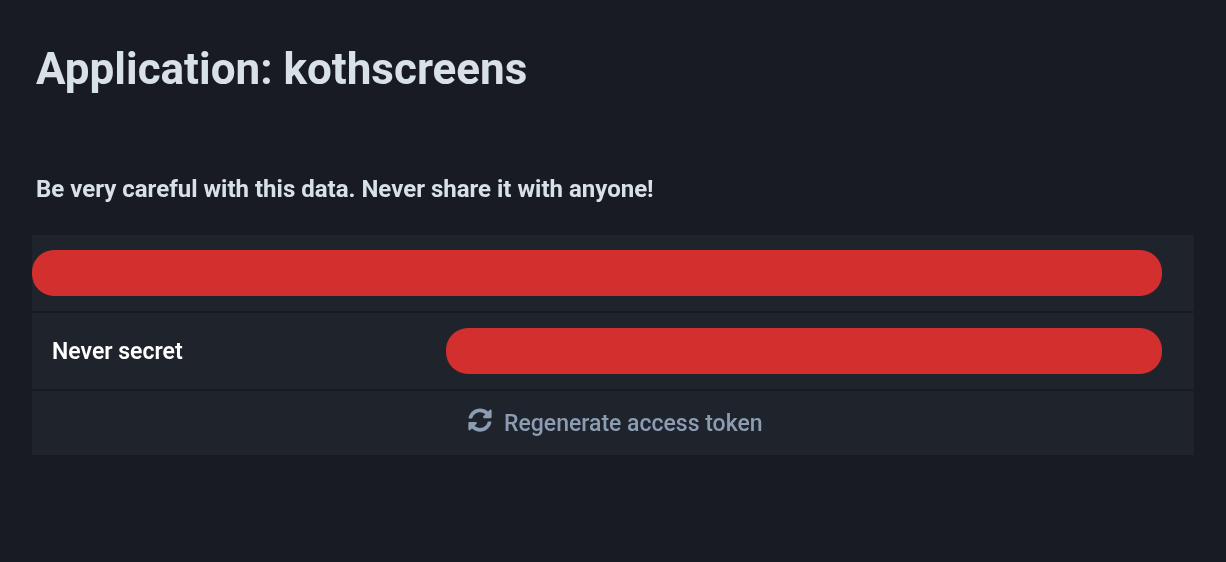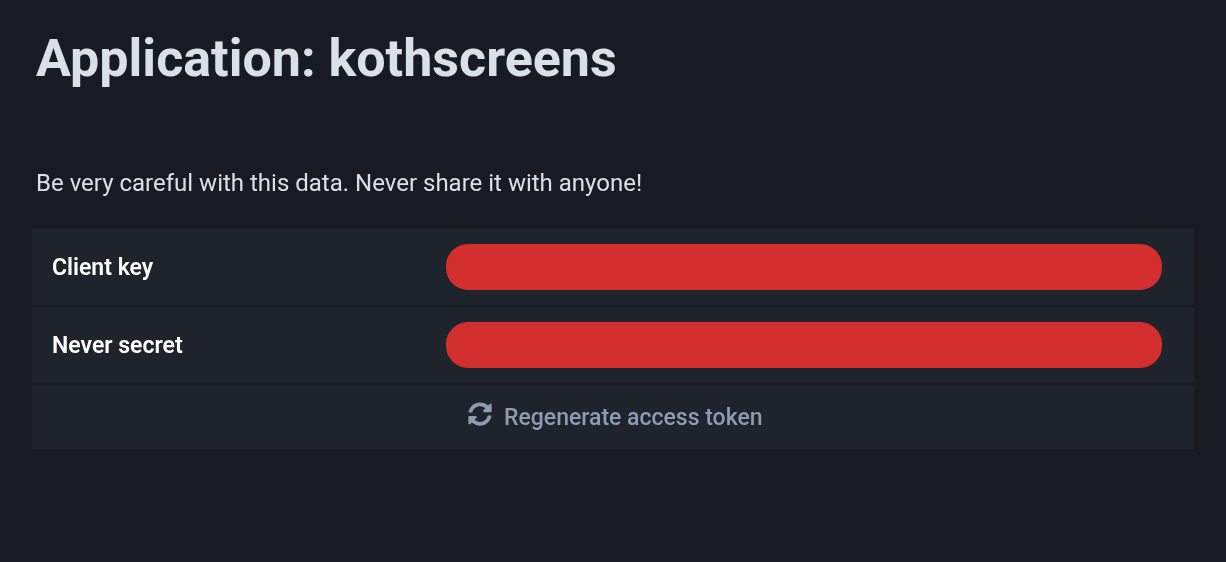--- a/index.html
+++ b/index.html
@@ -5,30 +5,31 @@
     * { box-sizing: border-box; margin: 0; padding: 0; }
     body {
       background: #191b22;
       color: #d9e1e8;
       font-family: -apple-system, BlinkMacSystemFont, "Segoe UI", Roboto, sans-serif;
       width: 1226px;
       height: 562px;
       overflow: hidden;
     }
     .page-title {
-      font-size: 52px;
+      font-size: 44px;
       font-weight: 700;
       color: #d9e1e8;
       padding: 28px 36px 8px 36px;
+      margin-top: 15px;
     }
     .warning-text {
       font-size: 24px;
       color: #d9e1e8;
       padding: 72px 31px 32px 36px;
-      font-weight: 400;
+      font-weight: 700;
     }
     .credentials-table {
       margin: 0 32px;
     }
     .cred-row {
       display: flex;
       align-items: center;
       background: #1f232b;
       margin-bottom: 2px;
       min-height: 76px;
@@ -91,21 +92,20 @@
 </head>
 <body>
 
 <h1 class="page-title">Application: kothscreens</h1>
 
 <p class="warning-text">Be very careful with this data. Never share it with anyone!</p>
 
 <div class="credentials-table">
 
   <div class="cred-row">
-    <div class="cred-label">Client key</div>
     <div class="cred-value">
       <div class="redacted"></div>
     </div>
   </div>
 
   <div class="cred-row">
     <div class="cred-label">Never secret</div>
     <div class="cred-value">
       <div class="redacted"></div>
     </div>

